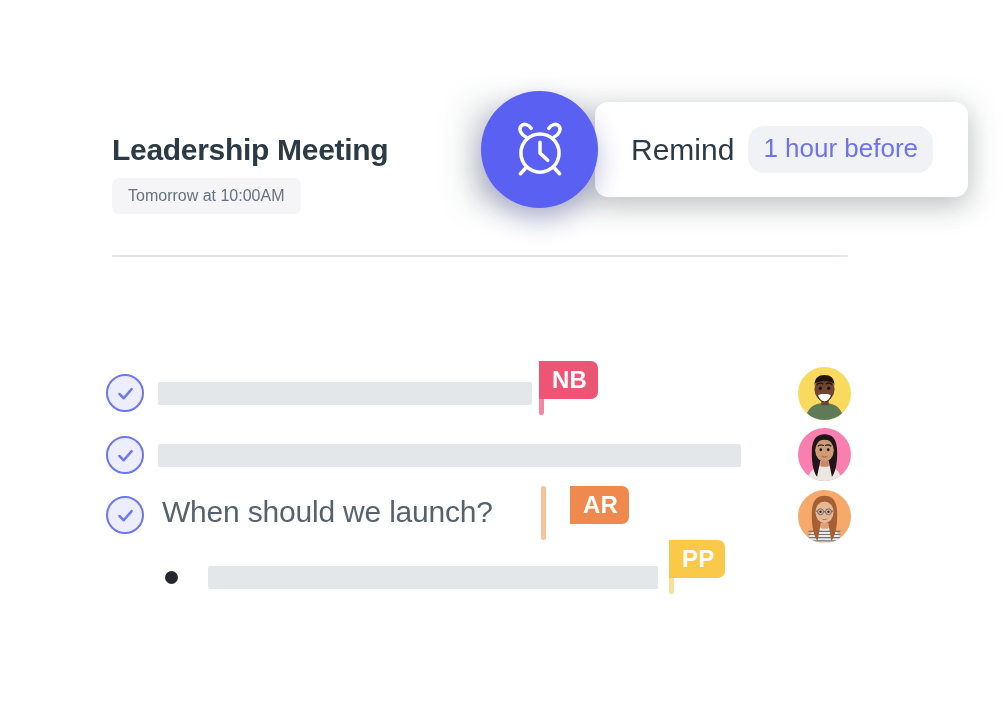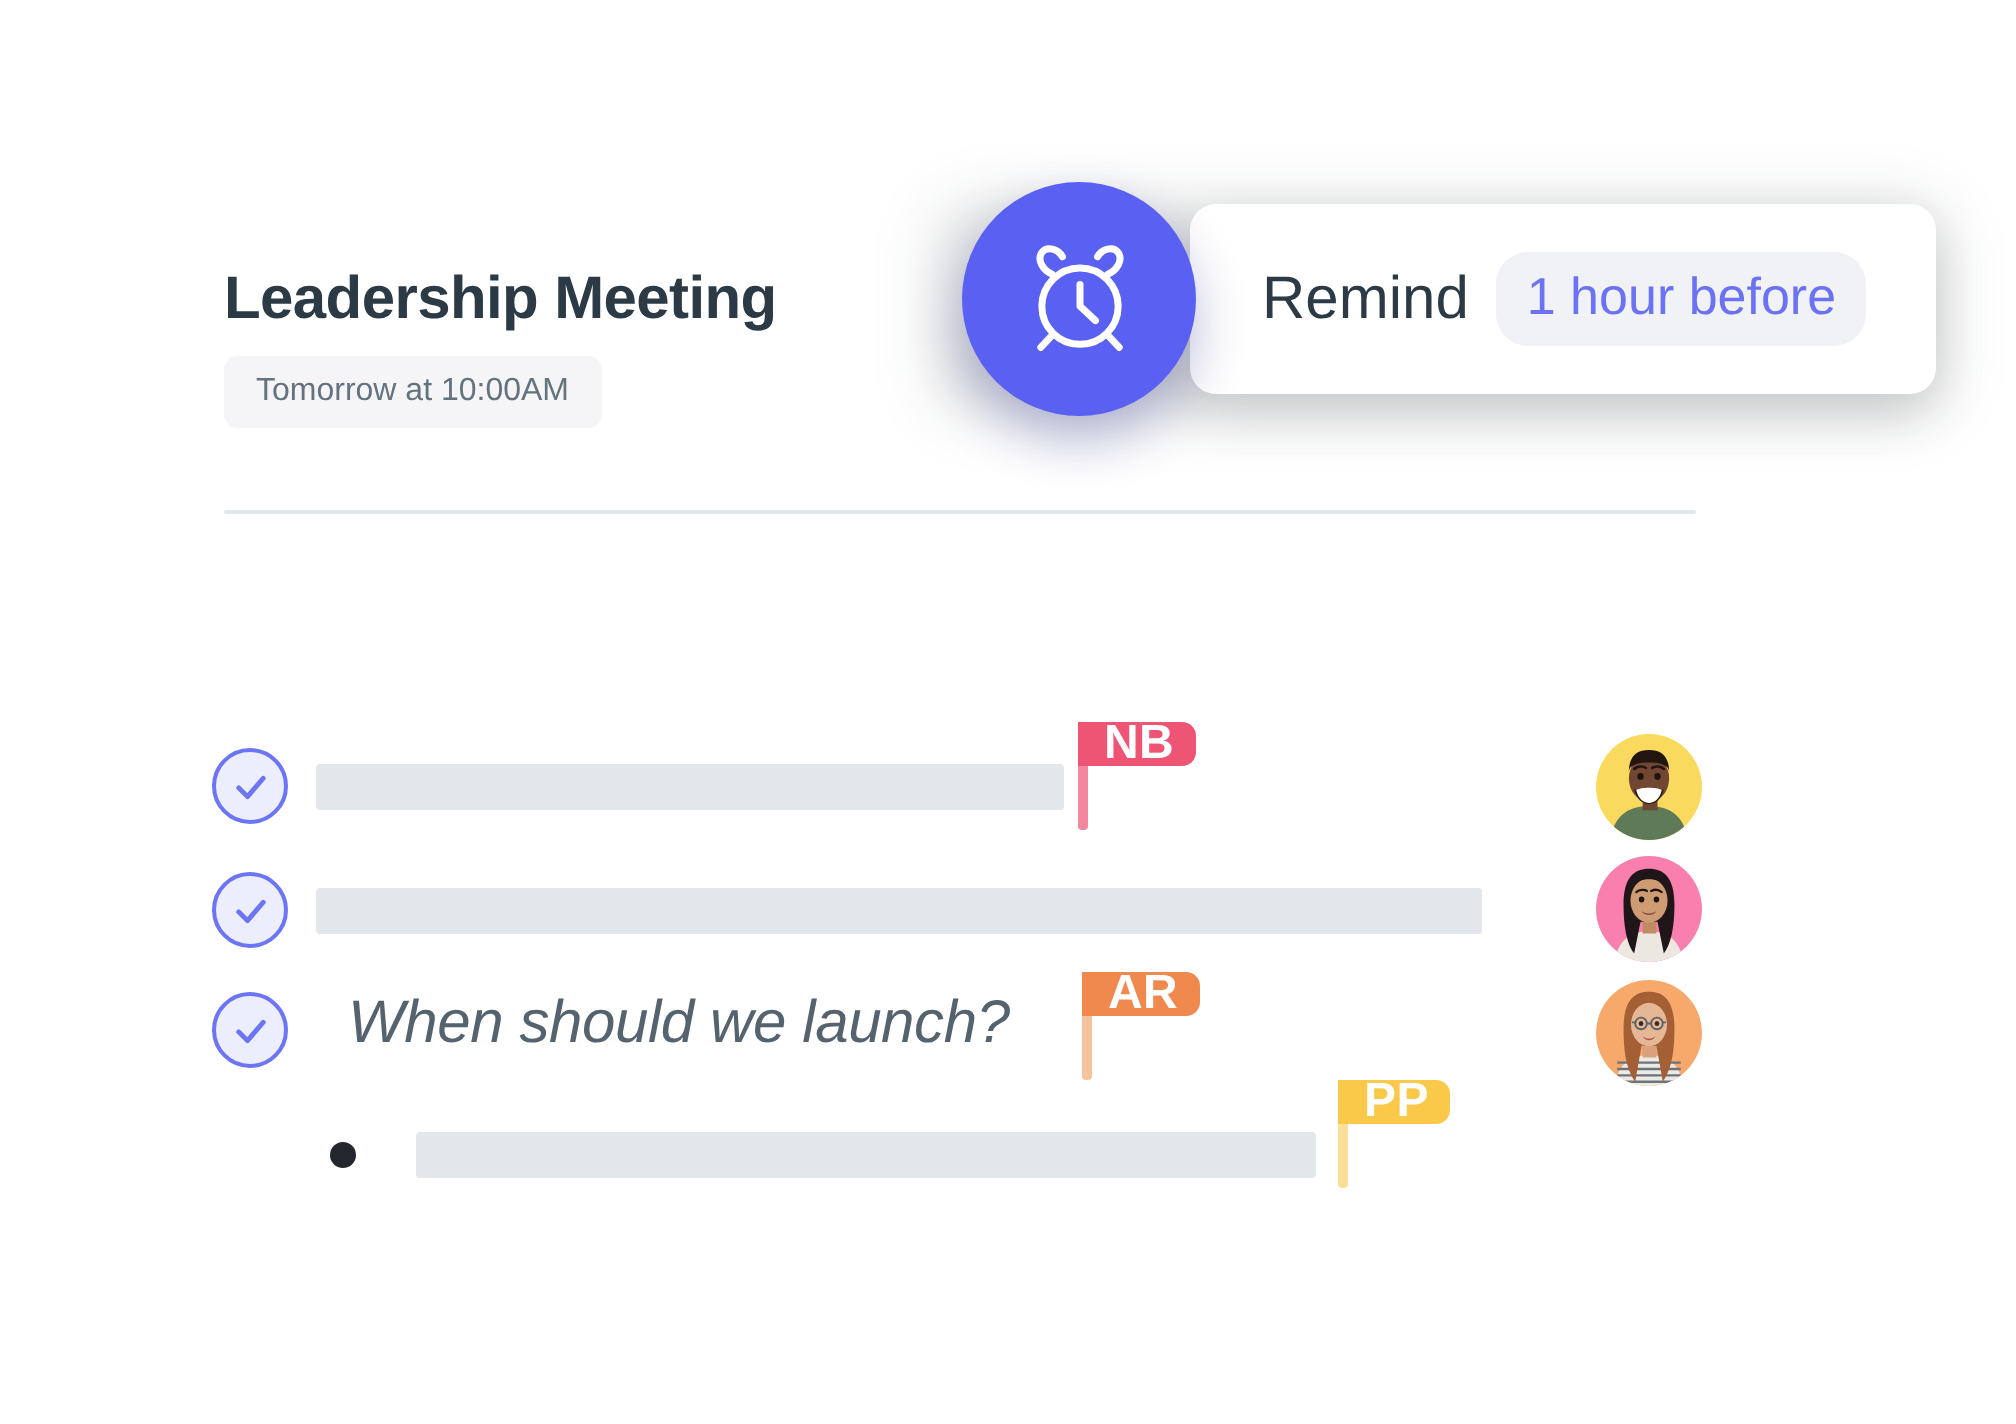--- a/index.html
+++ b/index.html
@@ -177,37 +177,37 @@
   .flag .pole {
     position: absolute;
     left: 0; top: 0;
     width: 5px;
     height: 54px;
     border-radius: 2px;
   }
   .flag .banner {
     position: absolute;
     left: 0; top: 0;
-    height: 22px;
+    height: 38px;
     padding: 0 11px 0 13px;
     display: flex;
     align-items: center;
     justify-content: center;
     border-radius: 0 7px 7px 0;
     color: #ffffff;
     font-size: 24px;
     font-weight: 600;
     letter-spacing: 0.2px;
   }
   .flag.nb { left: 539px; top: 361px; }
   .flag.nb .pole   { background: #f4879f; }
   .flag.nb .banner { background: #ee5575; }
   .flag.ar { left: 541px; top: 486px; }
   .flag.ar .pole   { background: #f6c49c; }
-  .flag.ar .banner { background: #f0894e; }
+  .flag.ar .banner { background: #f0894e; margin-left: 29px; }
   .flag.pp { left: 669px; top: 540px; }
   .flag.pp .pole   { background: #fadf9b; }
   .flag.pp .banner { background: #fbc94a; }
 
   
   .avatar {
     position: absolute;
     left: 798px;
     width: 53px;
     height: 53px;
@@ -273,21 +273,21 @@
     </div>
     <div class="bar" style="left:52px; top:8px; width:583px;"></div>
   </div>
 
   <div class="tp-row r3">
     <div class="check-circle">
       <svg width="21" height="21" viewBox="0 0 24 24" fill="none" stroke="#6b75f5" stroke-width="2.8" stroke-linecap="round" stroke-linejoin="round">
         <path d="M5 12.5 L10 17.5 L19 7"></path>
       </svg>
     </div>
-    <div class="tp-text" style="left:68px; top:-1px;font-style:italic;">When should we launch?</div>
+    <div class="tp-text" style="left:56px; top:-1px;">When should we launch?</div>
   </div>
 
   <div class="flag ar">
     <div class="pole"></div>
     <div class="banner">AR</div>
   </div>
 
   <div class="sub-row">
     <div class="dot-outer">
       <div class="dot-inner"></div>

